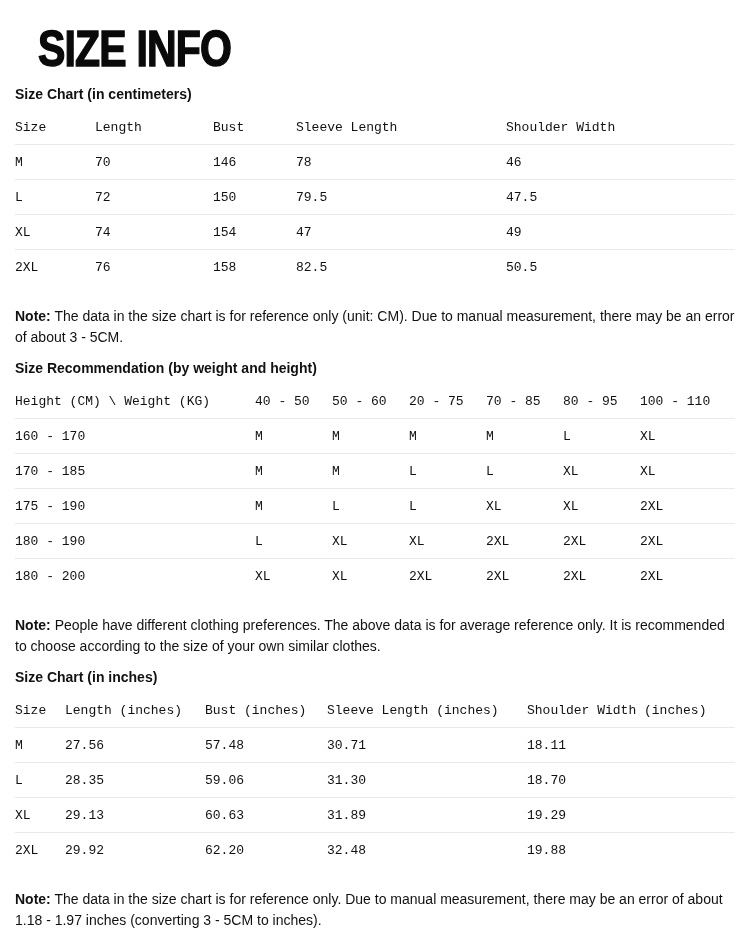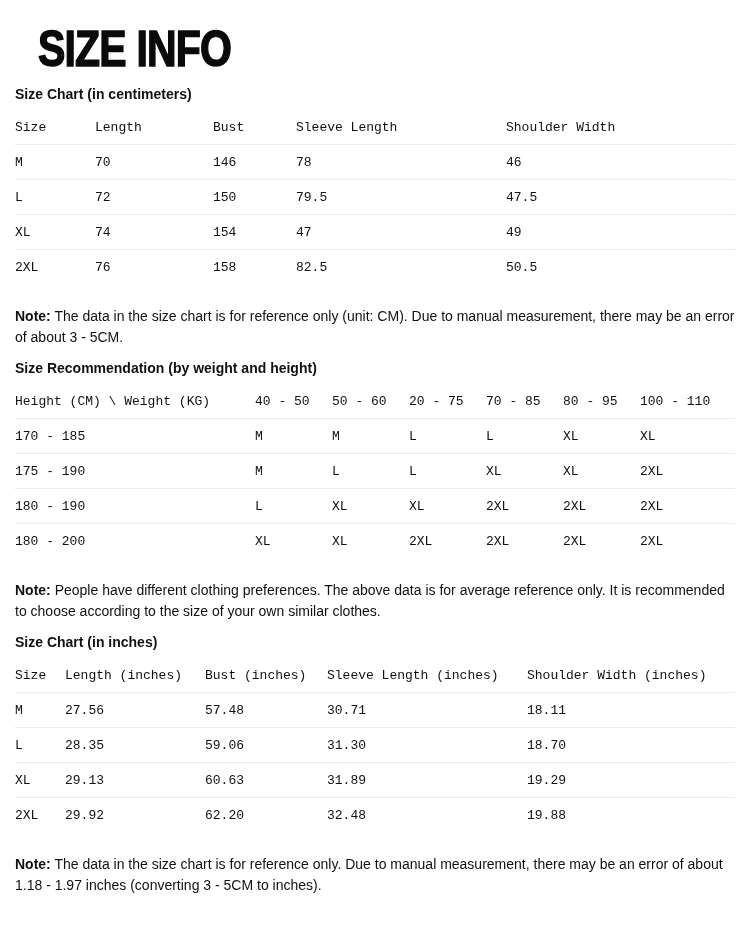--- a/index.html
+++ b/index.html
@@ -141,20 +141,29 @@
         <th>40 - 50</th>
         <th>50 - 60</th>
         <th>20 - 75</th>
         <th>70 - 85</th>
         <th>80 - 95</th>
         <th>100 - 110</th>
       </tr>
     </thead>
     <tbody>
       <tr>
+        <td>160 - 170</td>
+        <td>M</td>
+        <td>M</td>
+        <td>M</td>
+        <td>M</td>
+        <td>L</td>
+        <td>XL</td>
+      </tr>
+      <tr>
         <td>170 - 185</td>
         <td>M</td>
         <td>M</td>
         <td>L</td>
         <td>L</td>
         <td>XL</td>
         <td>XL</td>
       </tr>
       <tr>
         <td>175 - 190</td>

